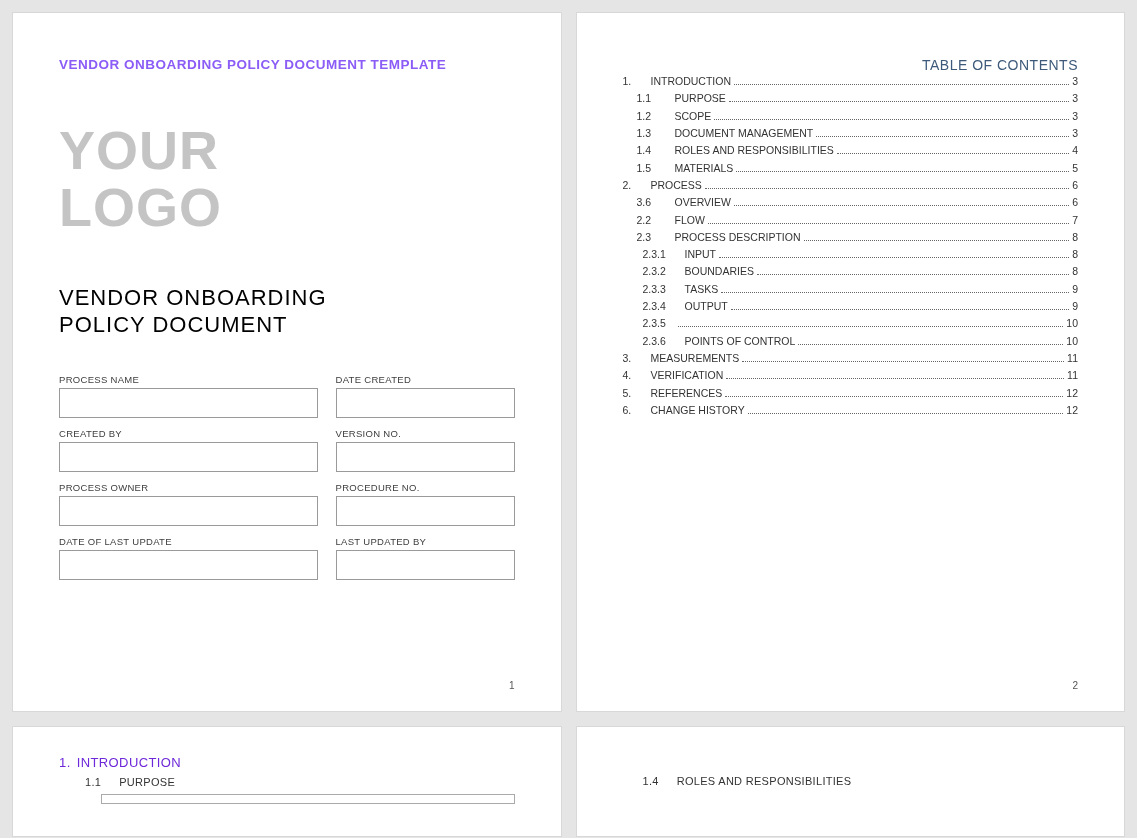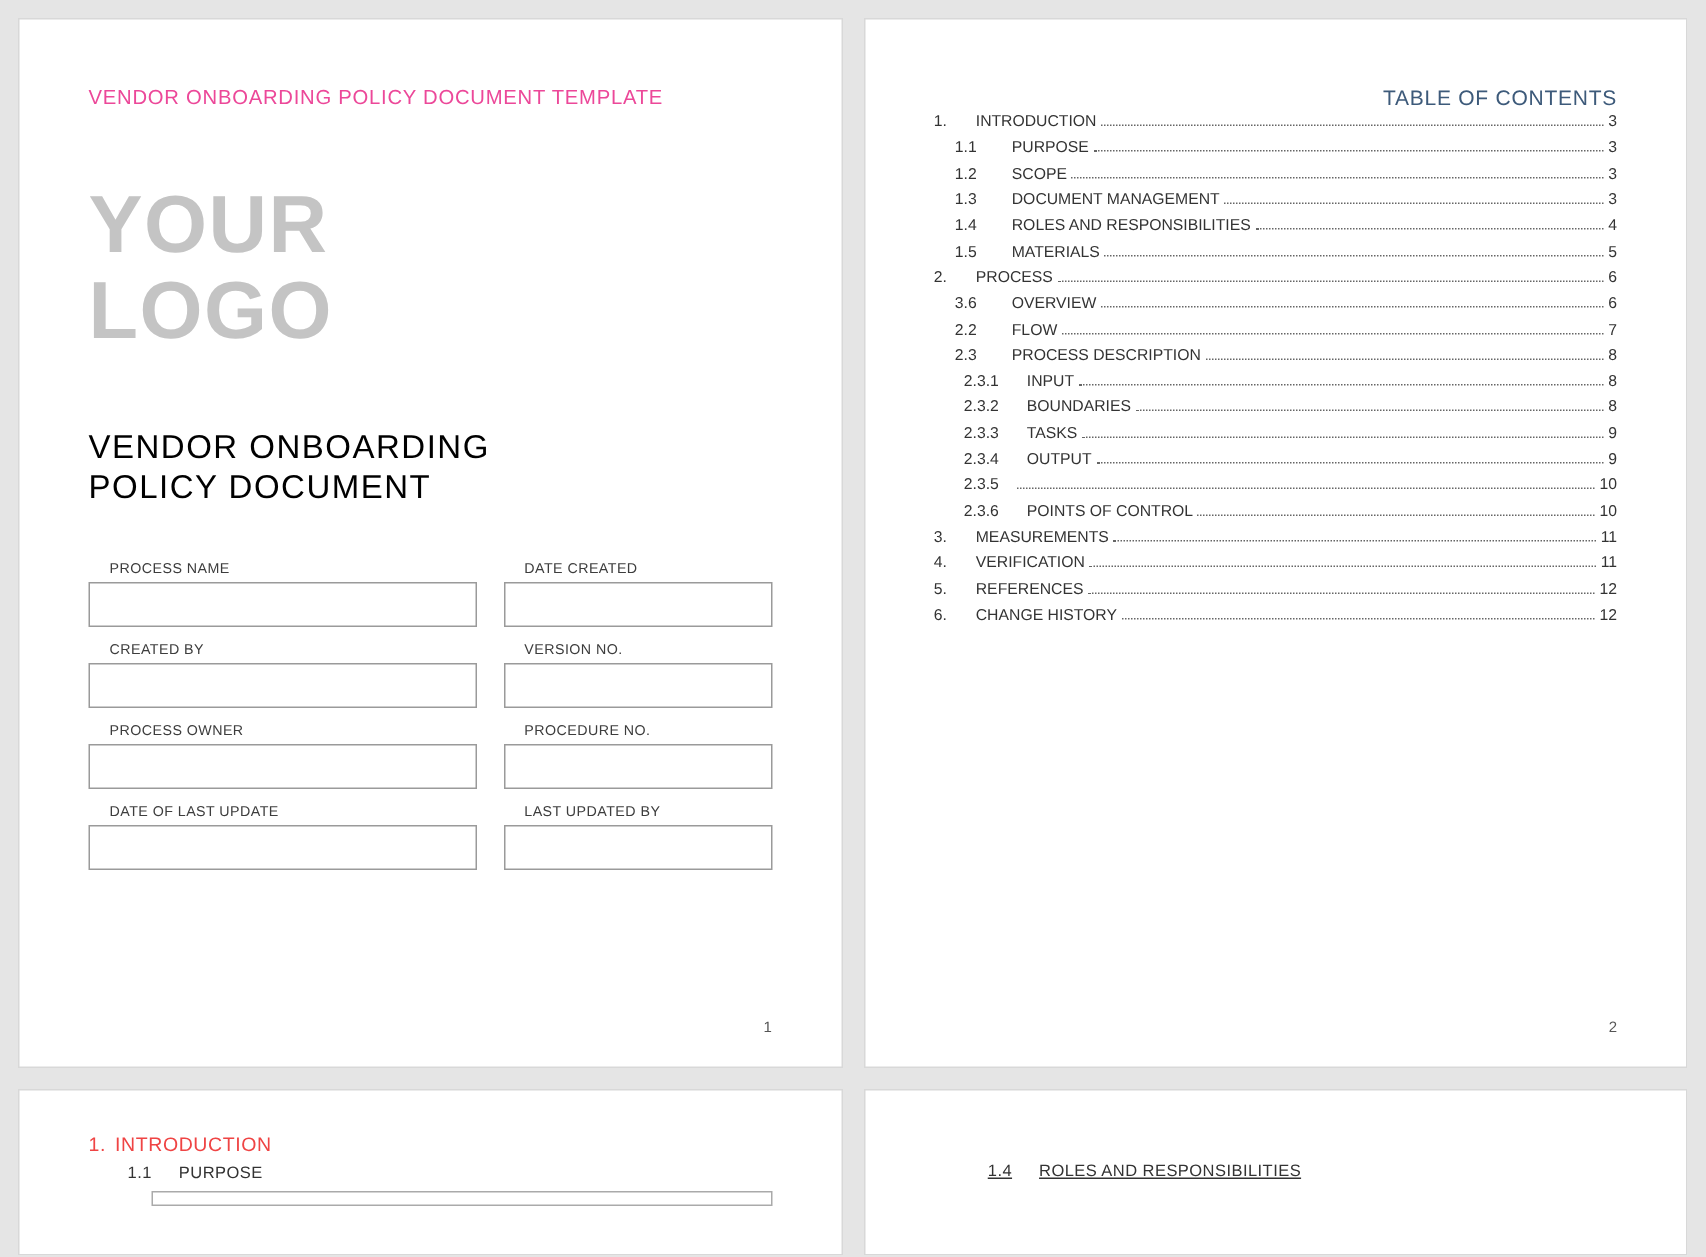--- a/index.html
+++ b/index.html
@@ -16,23 +16,23 @@
   }
   .page {
     background: #fff;
     border: 1px solid #d8d8d8;
     position: relative;
     min-height: 700px;
     padding: 44px 46px 32px 46px;
   }
   
   .doc-header {
-    color: #ec4899;
+    color: #8b5cf6;
     font-size: 13.5px;
-    font-weight: 400;
+    font-weight: 700;
     letter-spacing: 0.5px;
   }
   .logo-placeholder {
     margin-top: 50px;
     color: #c4c4c4;
     font-size: 54px;
     font-weight: 700;
     line-height: 1.05;
     letter-spacing: 1px;
   }
@@ -49,21 +49,20 @@
     display: grid;
     grid-template-columns: 1.3fr 0.9fr;
     column-gap: 18px;
     row-gap: 10px;
   }
   .field-label {
     font-size: 9.5px;
     color: #3d3d3d;
     letter-spacing: 0.3px;
     margin-bottom: 3px;
-    margin-left: 14px;
   }
   .field-box {
     border: 1px solid #9a9a9a;
     height: 30px;
     width: 100%;
     background: #fff;
   }
   .page-num {
     position: absolute;
     bottom: 20px;
@@ -99,38 +98,38 @@
   .lvl0 { padding-left: 0; }
   .lvl1 { padding-left: 14px; }
   .lvl2 { padding-left: 20px; }
   .lvl0 .toc-num { min-width: 18px; }
   .lvl1 .toc-num { min-width: 28px; }
   .lvl2 .toc-num { min-width: 32px; }
   
   .partial { min-height: 90px; padding-top: 28px; }
   .sec-h1 {
     font-size: 13px;
-    color: #ef4444;
+    color: #6d28d9;
     letter-spacing: 0.4px;
     margin-bottom: 6px;
   }
   .sec-h1 .sec-num { margin-right: 6px; }
   .sec-h2 {
     font-size: 11px;
     color: #333;
     margin-left: 26px;
     letter-spacing: 0.3px;
   }
   .sec-h2 .sec-num { margin-right: 18px; }
   .content-box {
     border: 1px solid #aaa;
     height: 10px;
     margin: 6px 0 0 42px;
   }
-  .p4 .sec-h2 { margin-left: 36px; text-decoration: underline; }
+  .p4 .sec-h2 { margin-left: 20px; }
 </style>
 </head>
 <body>
 
 <div class="pages">
 
   <div class="page">
     <div class="doc-header">VENDOR ONBOARDING POLICY DOCUMENT TEMPLATE</div>
 
     <div class="logo-placeholder">

